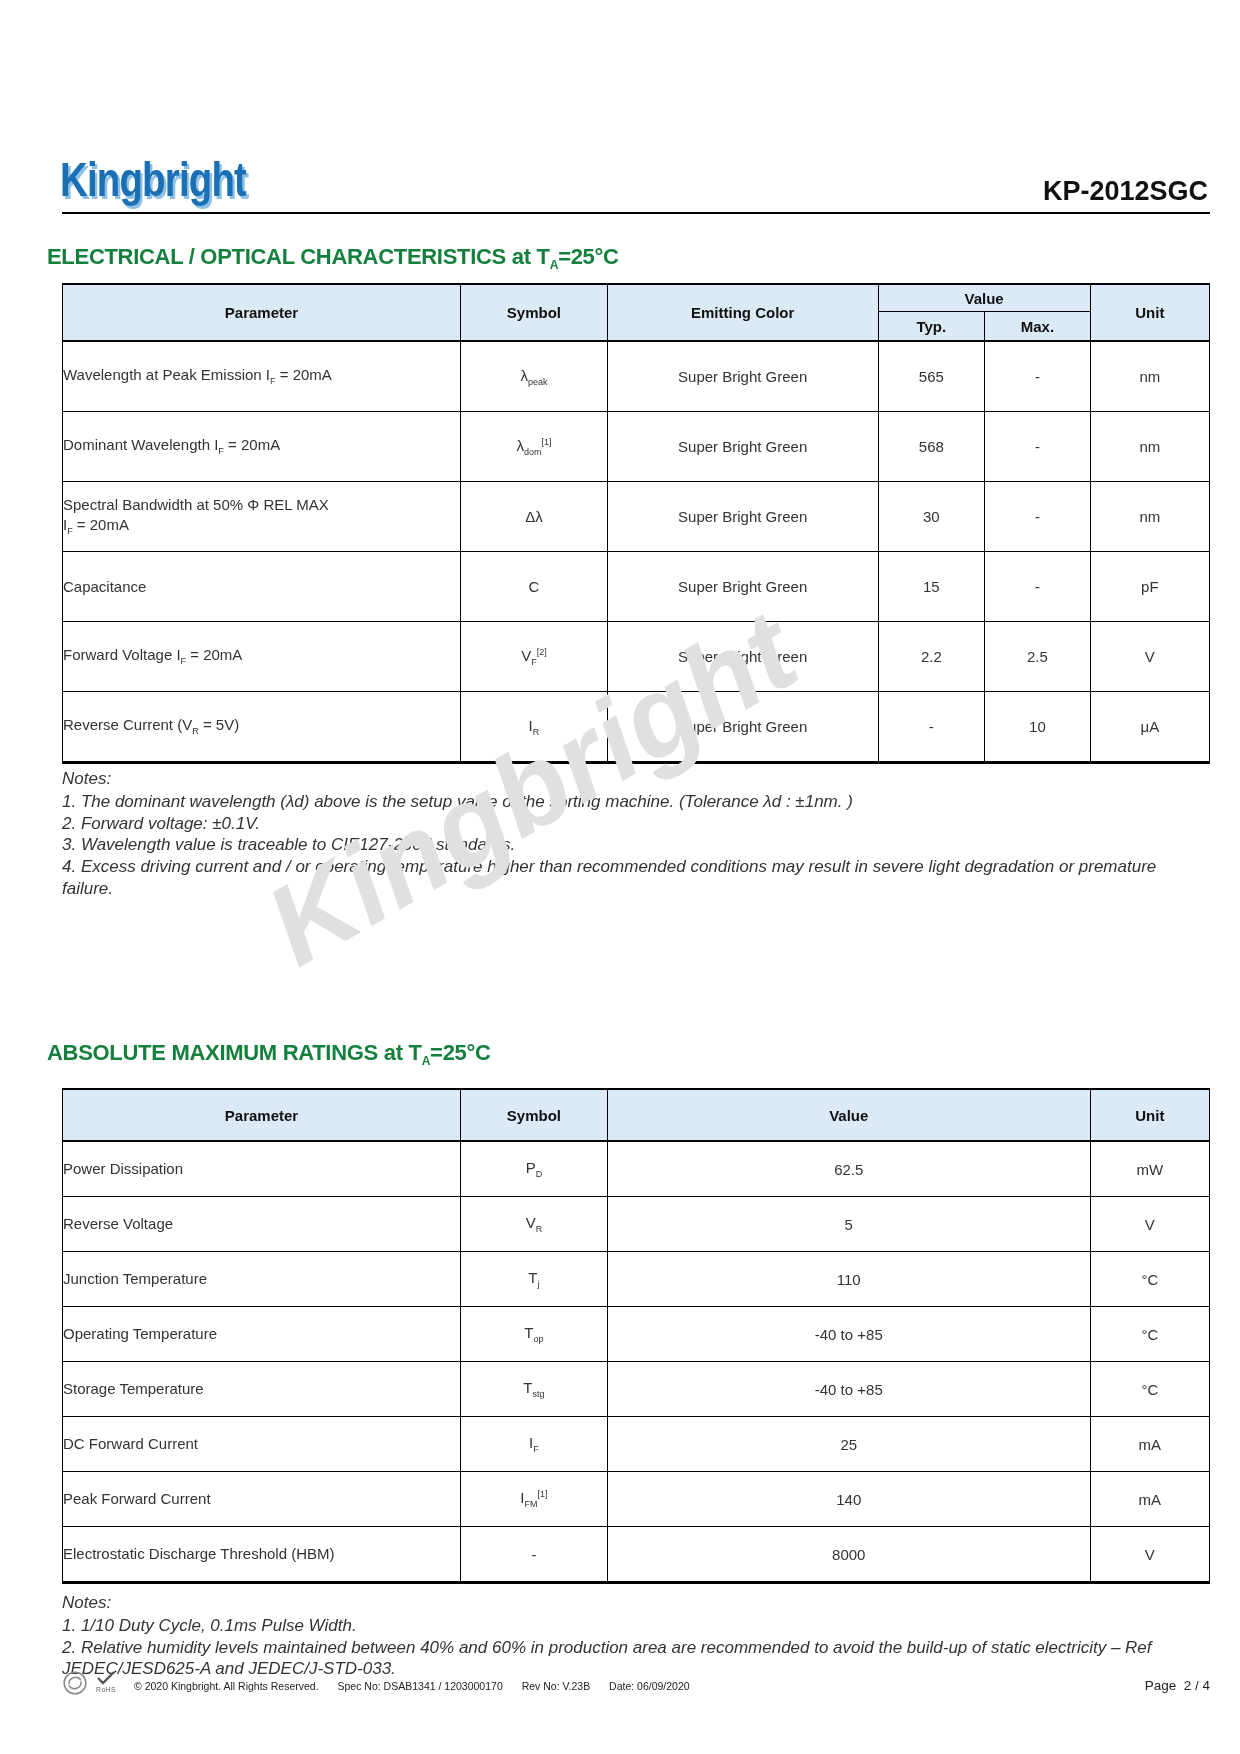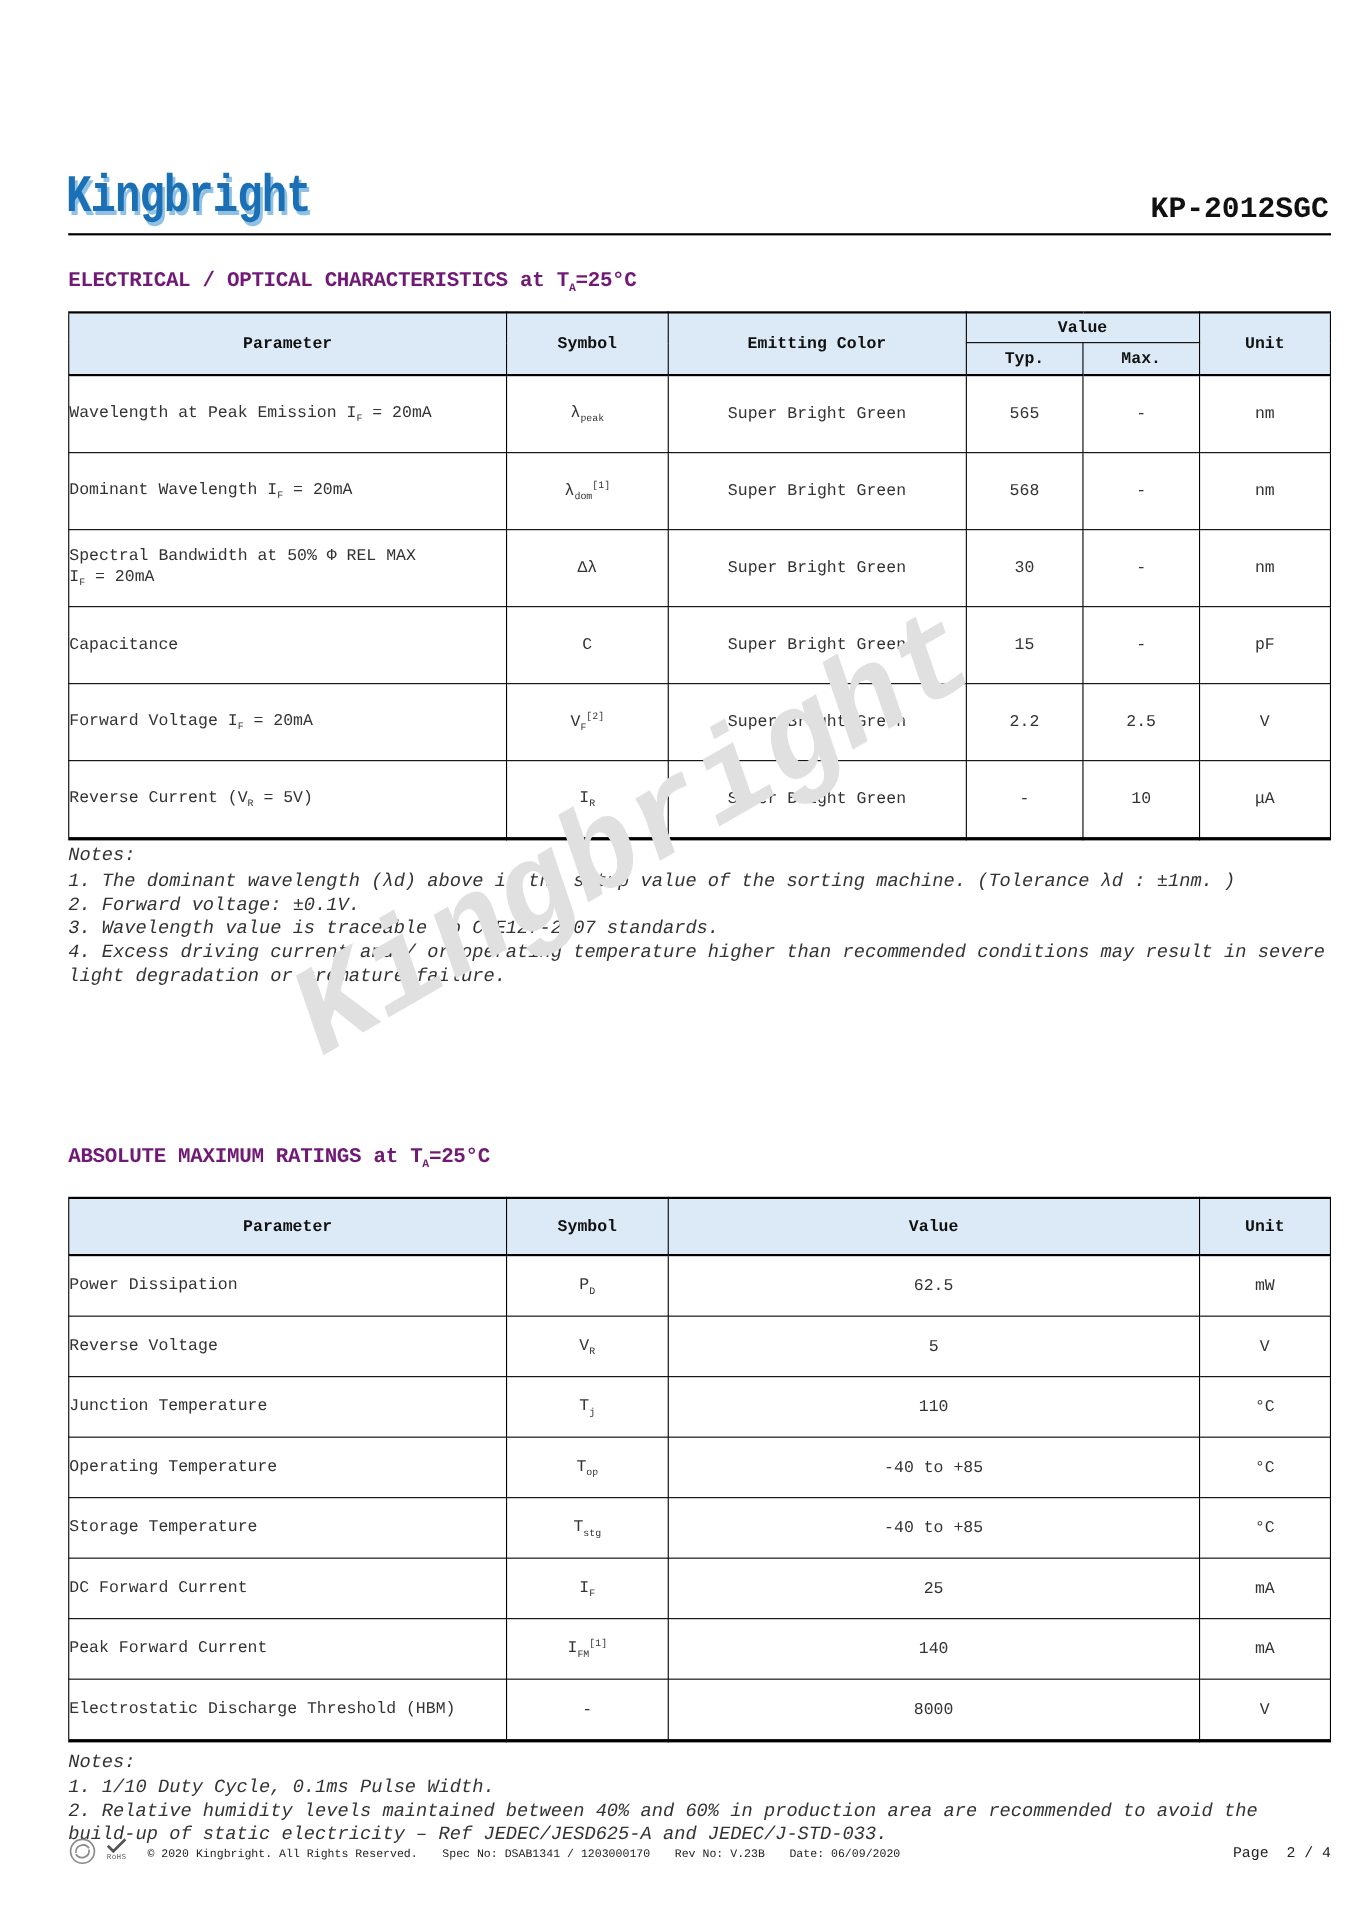--- a/index.html
+++ b/index.html
@@ -1,35 +1,35 @@
 <!DOCTYPE html>
 <html><head>
 <meta charset="utf-8">
 <style>
   html,body{margin:0;padding:0;background:#9a9a9a;}
   .page{
     position:relative;width:1240px;height:1754px;margin:0 auto;background:#ffffff;
-    font-family:Liberation Mono, monospace;color:#222;overflow:hidden;
+    font-family:Liberation Sans, sans-serif;color:#222;overflow:hidden;
   }
   
   .logo{
     position:absolute;left:60px;top:156px;font-size:48px;font-weight:bold;
     color:#1a6fb5;letter-spacing:-1px;line-height:1;white-space:nowrap;
     transform:scaleX(0.80);transform-origin:0 0;
     text-shadow:3px 3px 0 #8fc1e4;
   }
   .part-number{
     position:absolute;right:32px;top:176px;font-size:27px;font-weight:bold;color:#111;
   }
   .header-rule{
     position:absolute;left:62px;width:1148px;top:212px;border-top:2.5px solid #000;height:0;
   }
   
   .section-title{
-    position:absolute;left:62px;font-size:19px;font-weight:bold;color:#701a75;
+    position:absolute;left:47px;font-size:22px;font-weight:bold;color:#15803d;
     letter-spacing:-0.3px;white-space:nowrap;
   }
   .section-title sub{font-size:0.55em;}
   #title-electrical{top:244px;}
   #title-absolute{top:1040px;}
   
   table.dt{
     position:absolute;left:62px;width:1148px;border-collapse:collapse;table-layout:fixed;
     background:transparent;z-index:2;
   }

